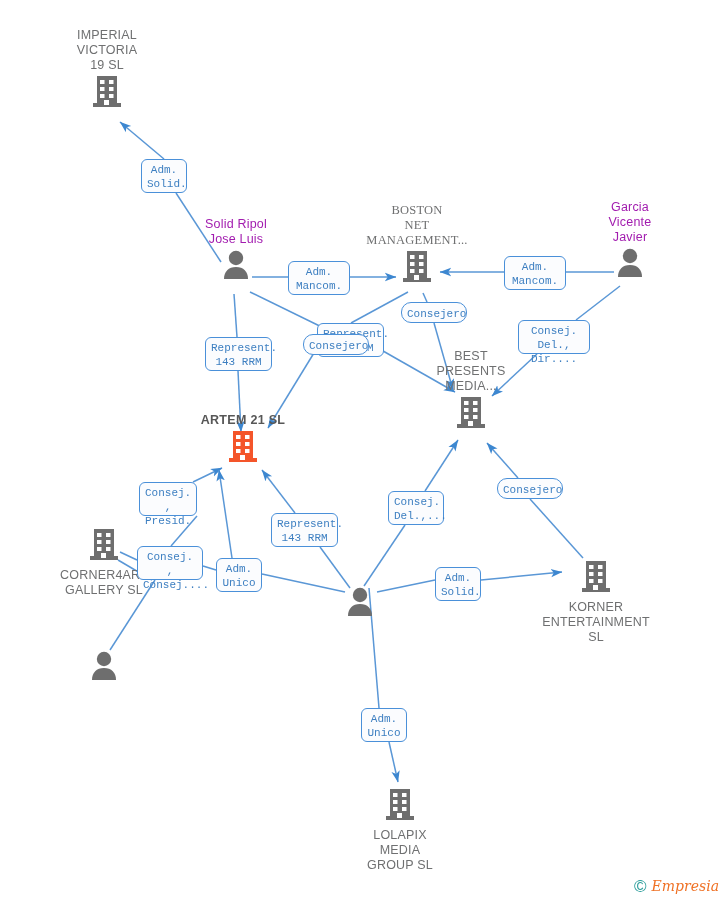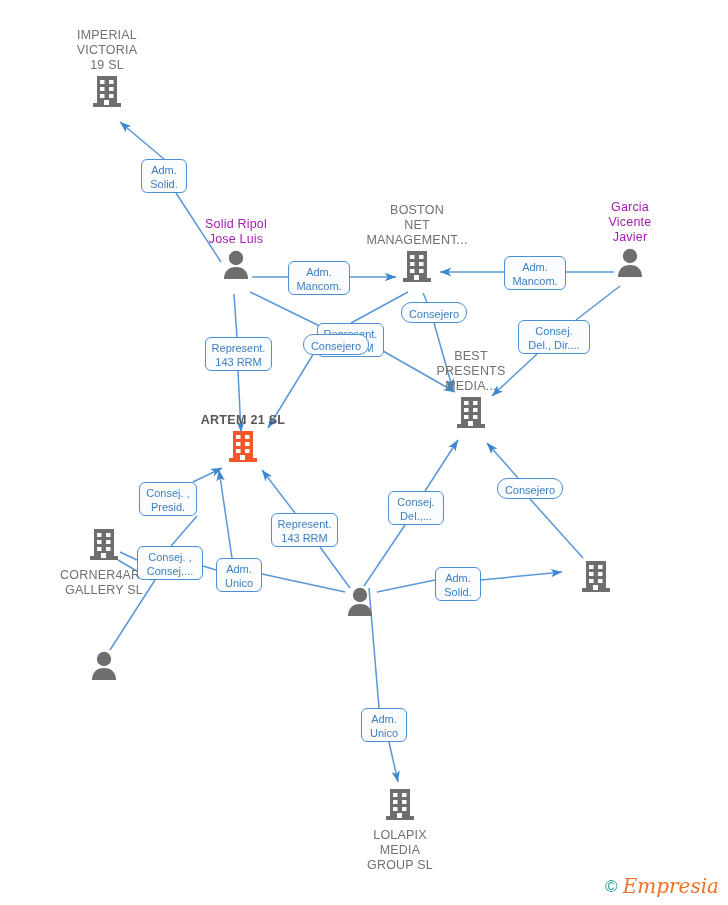--- a/index.html
+++ b/index.html
@@ -19,28 +19,28 @@
   .node.company .lbl{color:#6f7071;}
   .node.focus  .lbl{color:#575757;font-weight:bold;letter-spacing:.3px;}
   .node .lbl.above{margin-bottom:2px;}
   .node .lbl.below{margin-top:2px;}
 
   
   .chip{
     position:absolute;box-sizing:border-box;
     background:#fbfcfe;border:1.3px solid #4a90d9;border-radius:6px;
     color:#3d7fc1;font-size:11px;line-height:14px;text-align:center;
-    padding:3px 5px 20px;white-space:pre-line;
+    padding:3px 5px 20px;white-space:pre-line;font-family:Liberation Mono, monospace;
   }
   .chip.one{padding-top:4px;padding-bottom:5px;border-radius:10px;}
 
   
   #wm{position:absolute;right:9px;bottom:9px;display:flex;align-items:center;gap:5px;}
   #wm .c{color:#2a9d9a;font-size:17px;line-height:17px;}
-  #wm .e{color:#ef7125;font-size:20px;line-height:19px;font-family:"DejaVu Serif",serif;font-style:italic;}
+  #wm .e{color:#ef7125;font-size:14px;line-height:19px;font-family:"DejaVu Serif",serif;font-style:italic;}
 </style>
 </head>
 <body>
 
 <svg id="graph" xmlns="http://www.w3.org/2000/svg" viewBox="0 0 728 905">
   <defs>
     <marker id="ah" markerWidth="9" markerHeight="9" refX="7.4" refY="3.1" orient="auto" markerUnits="strokeWidth">
       <path d="M0,0.3 L7.6,3.1 L0,5.9 L1.9,3.1 Z" fill="#3d87d0"></path>
     </marker>
   </defs>
@@ -130,21 +130,21 @@
   <span class="ico">
     <svg width="30" height="32" viewBox="0 0 30 32">
         <g fill="#6e6e6e">
       <circle cx="15" cy="9" r="7.2"></circle>
           <path d="M15,18 C22.5,18 27,22.5 27,30 L3,30 C3,22.5 7.5,18 15,18 Z"></path>
         </g>
       </svg>
   </span>
 </div>
 
-<div class="node company" style="left:417px;top:203px;">
+<div class="node company" style="left:417px;top:203px;font-family:Liberation Serif, serif;">
   <span class="lbl above">BOSTON
 NET
 MANAGEMENT...</span>
   <span class="ico">
     <svg width="30" height="34" viewBox="0 0 30 34">
         <g fill="#6e6e6e">
       <rect x="5" y="1" width="20" height="29"></rect>
           <rect x="1" y="28" width="28" height="4"></rect>
       <g fill="#ffffff">
             <rect x="8" y="5" width="4.5" height="4"></rect>
@@ -251,20 +251,22 @@
             <rect x="17" y="5" width="4.5" height="4"></rect>
       <rect x="8" y="12" width="4.5" height="4"></rect>
             <rect x="17" y="12" width="4.5" height="4"></rect>
       <rect x="8" y="19" width="4.5" height="4"></rect>
             <rect x="17" y="19" width="4.5" height="4"></rect>
       <rect x="12" y="25" width="5" height="5"></rect>
           </g>
         </g>
       </svg>
   </span>
+  <span class="lbl below">KORNER
+ENTERTAINMENT SL</span>
 </div>
 
 <div class="node person" style="left:104px;top:650px;">
   <span class="ico">
     <svg width="30" height="32" viewBox="0 0 30 32">
         <g fill="#6e6e6e">
       <circle cx="15" cy="9" r="7.2"></circle>
           <path d="M15,18 C22.5,18 27,22.5 27,30 L3,30 C3,22.5 7.5,18 15,18 Z"></path>
         </g>
       </svg>

